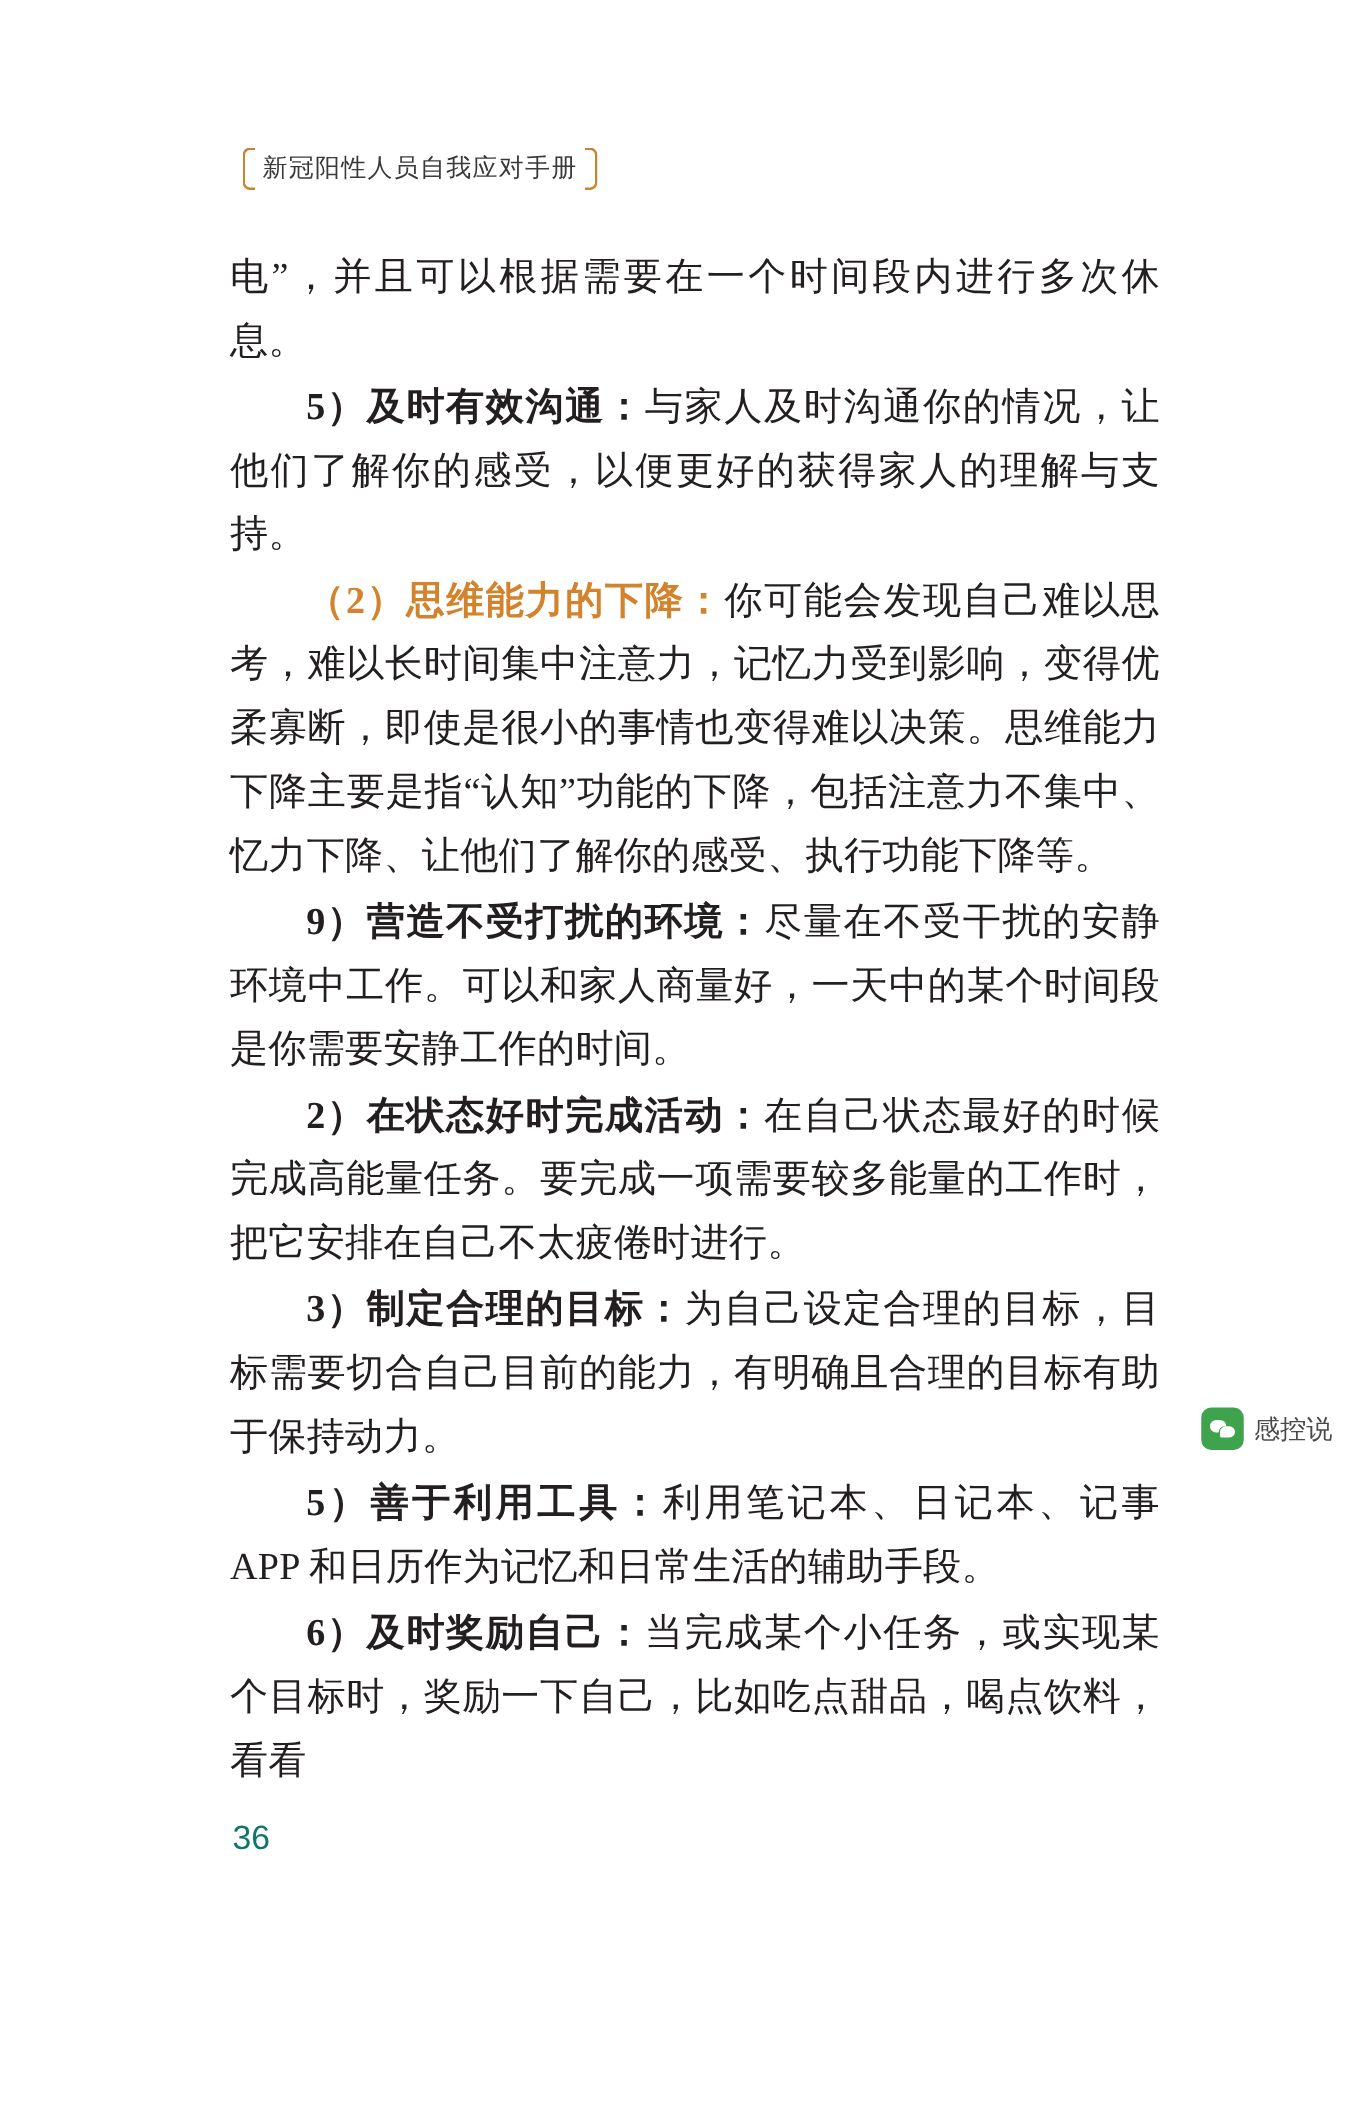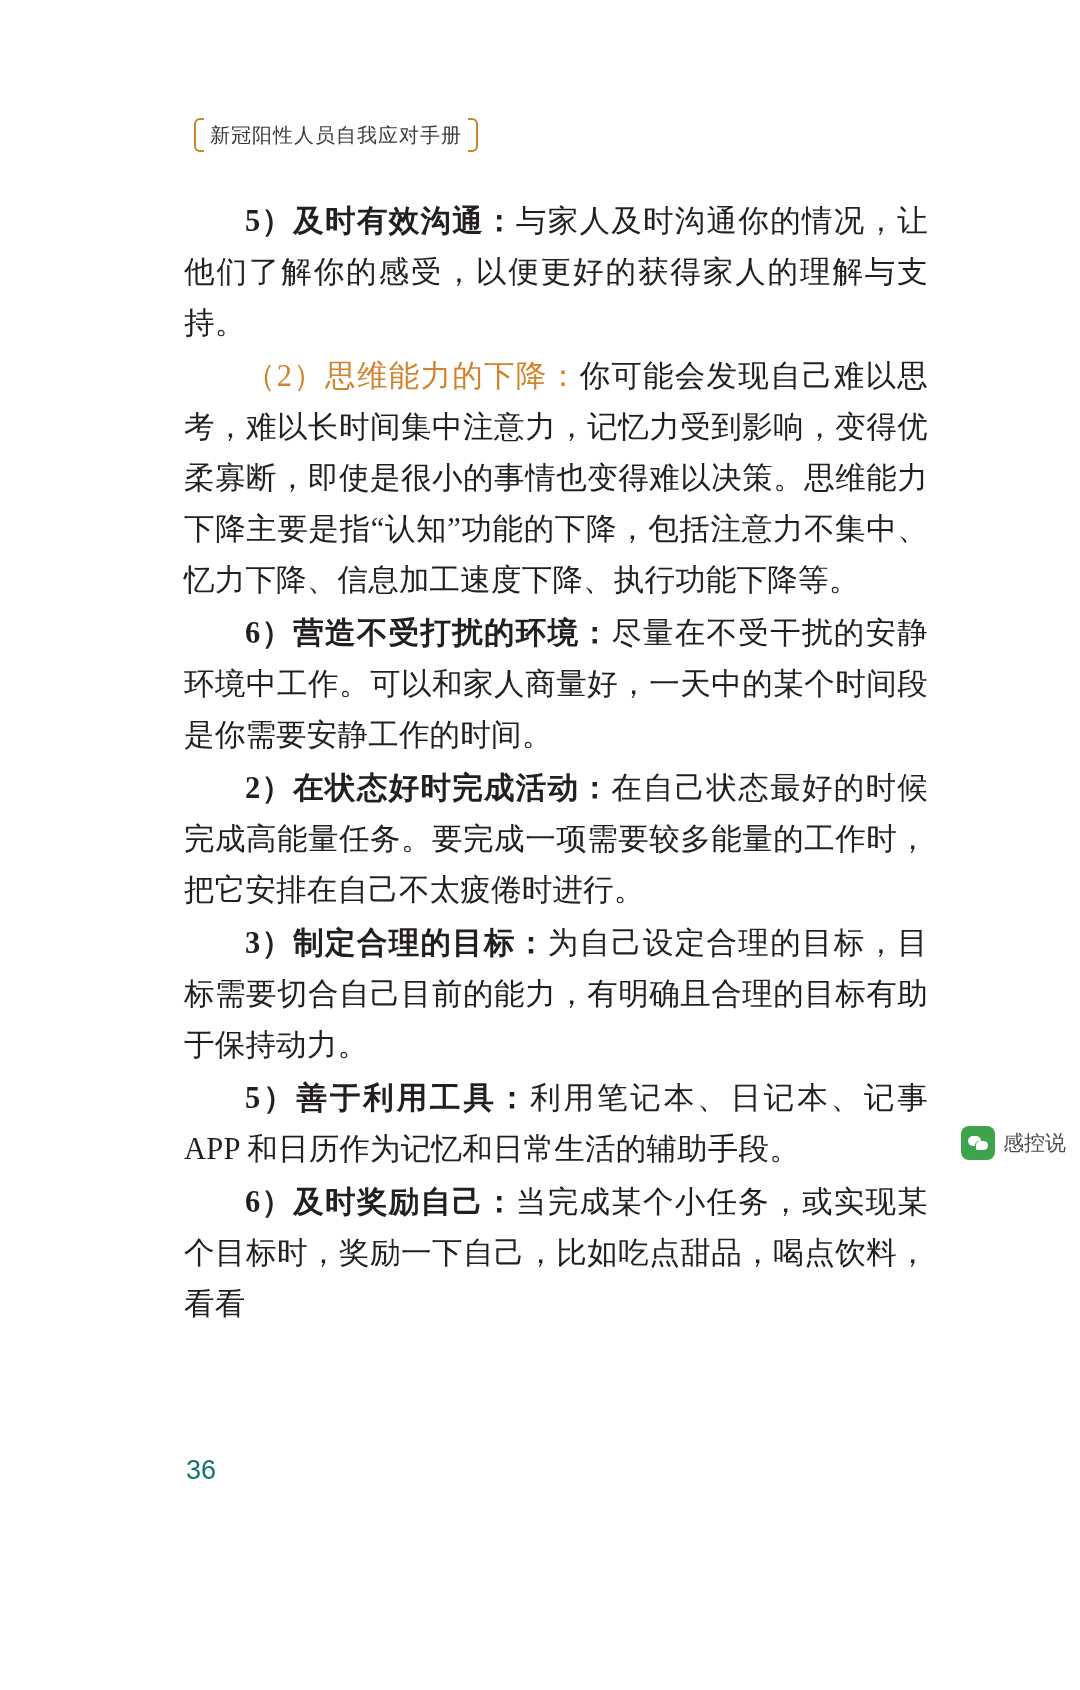--- a/index.html
+++ b/index.html
@@ -73,21 +73,21 @@
     text-justify: inter-ideograph;
     letter-spacing: 0.2px;
   }
   p.indent {
     text-indent: 2em;
   }
   .lead {
     font-weight: bold;
   }
   .lead-orange {
-    font-weight: normal;
+    font-weight: bold;
     color: #d2832c;
   }
 
   
   .page-number {
     position: absolute;
     left: 170px;
     top: 1455px;
     font-family: "Liberation Sans", "DejaVu Sans", sans-serif;
     font-size: 27px;
@@ -145,31 +145,34 @@
 <div class="page">
 
   <div class="header">
     <span class="header-bracket-left"></span>
     <span class="header-title">新冠阳性人员自我应对手册</span>
     <span class="header-bracket-right"></span>
   </div>
 
   <div class="content">
 
+    <p class="para">
+      <span>电”，并且可以根据需要在一个时间段内进行多次休息。</span>
+    </p>
 
     <p class="para indent">
       <span class="lead">5）及时有效沟通：</span><span>与家人及时沟通你的情况，让他们了解你的感受，以便更好的获得家人的理解与支持。</span>
     </p>
 
     <p class="para indent">
-      <span class="lead-orange">（2）思维能力的下降：</span><span>你可能会发现自己难以思考，难以长时间集中注意力，记忆力受到影响，变得优柔寡断，即使是很小的事情也变得难以决策。思维能力下降主要是指“认知”功能的下降，包括注意力不集中、忆力下降、信息加工速度下降、执行功能下降等。</span>
+      <span class="lead-orange">（2）思维能力的下降：</span><span>你可能会发现自己难以思考，难以长时间集中注意力，记忆力受到影响，变得优柔寡断，即使是很小的事情也变得难以决策。思维能力下降主要是指“认知”功能的下降，包括注意力不集中、忆力下降、让他们了解你的感受、执行功能下降等。</span>
     </p>
 
     <p class="para indent">
-      <span class="lead">6）营造不受打扰的环境：</span><span>尽量在不受干扰的安静环境中工作。可以和家人商量好，一天中的某个时间段是你需要安静工作的时间。</span>
+      <span class="lead">9）营造不受打扰的环境：</span><span>尽量在不受干扰的安静环境中工作。可以和家人商量好，一天中的某个时间段是你需要安静工作的时间。</span>
     </p>
 
     <p class="para indent">
       <span class="lead">2）在状态好时完成活动：</span><span>在自己状态最好的时候完成高能量任务。要完成一项需要较多能量的工作时，把它安排在自己不太疲倦时进行。</span>
     </p>
 
     <p class="para indent">
       <span class="lead">3）制定合理的目标：</span><span>为自己设定合理的目标，目标需要切合自己目前的能力，有明确且合理的目标有助于保持动力。</span>
     </p>
 

